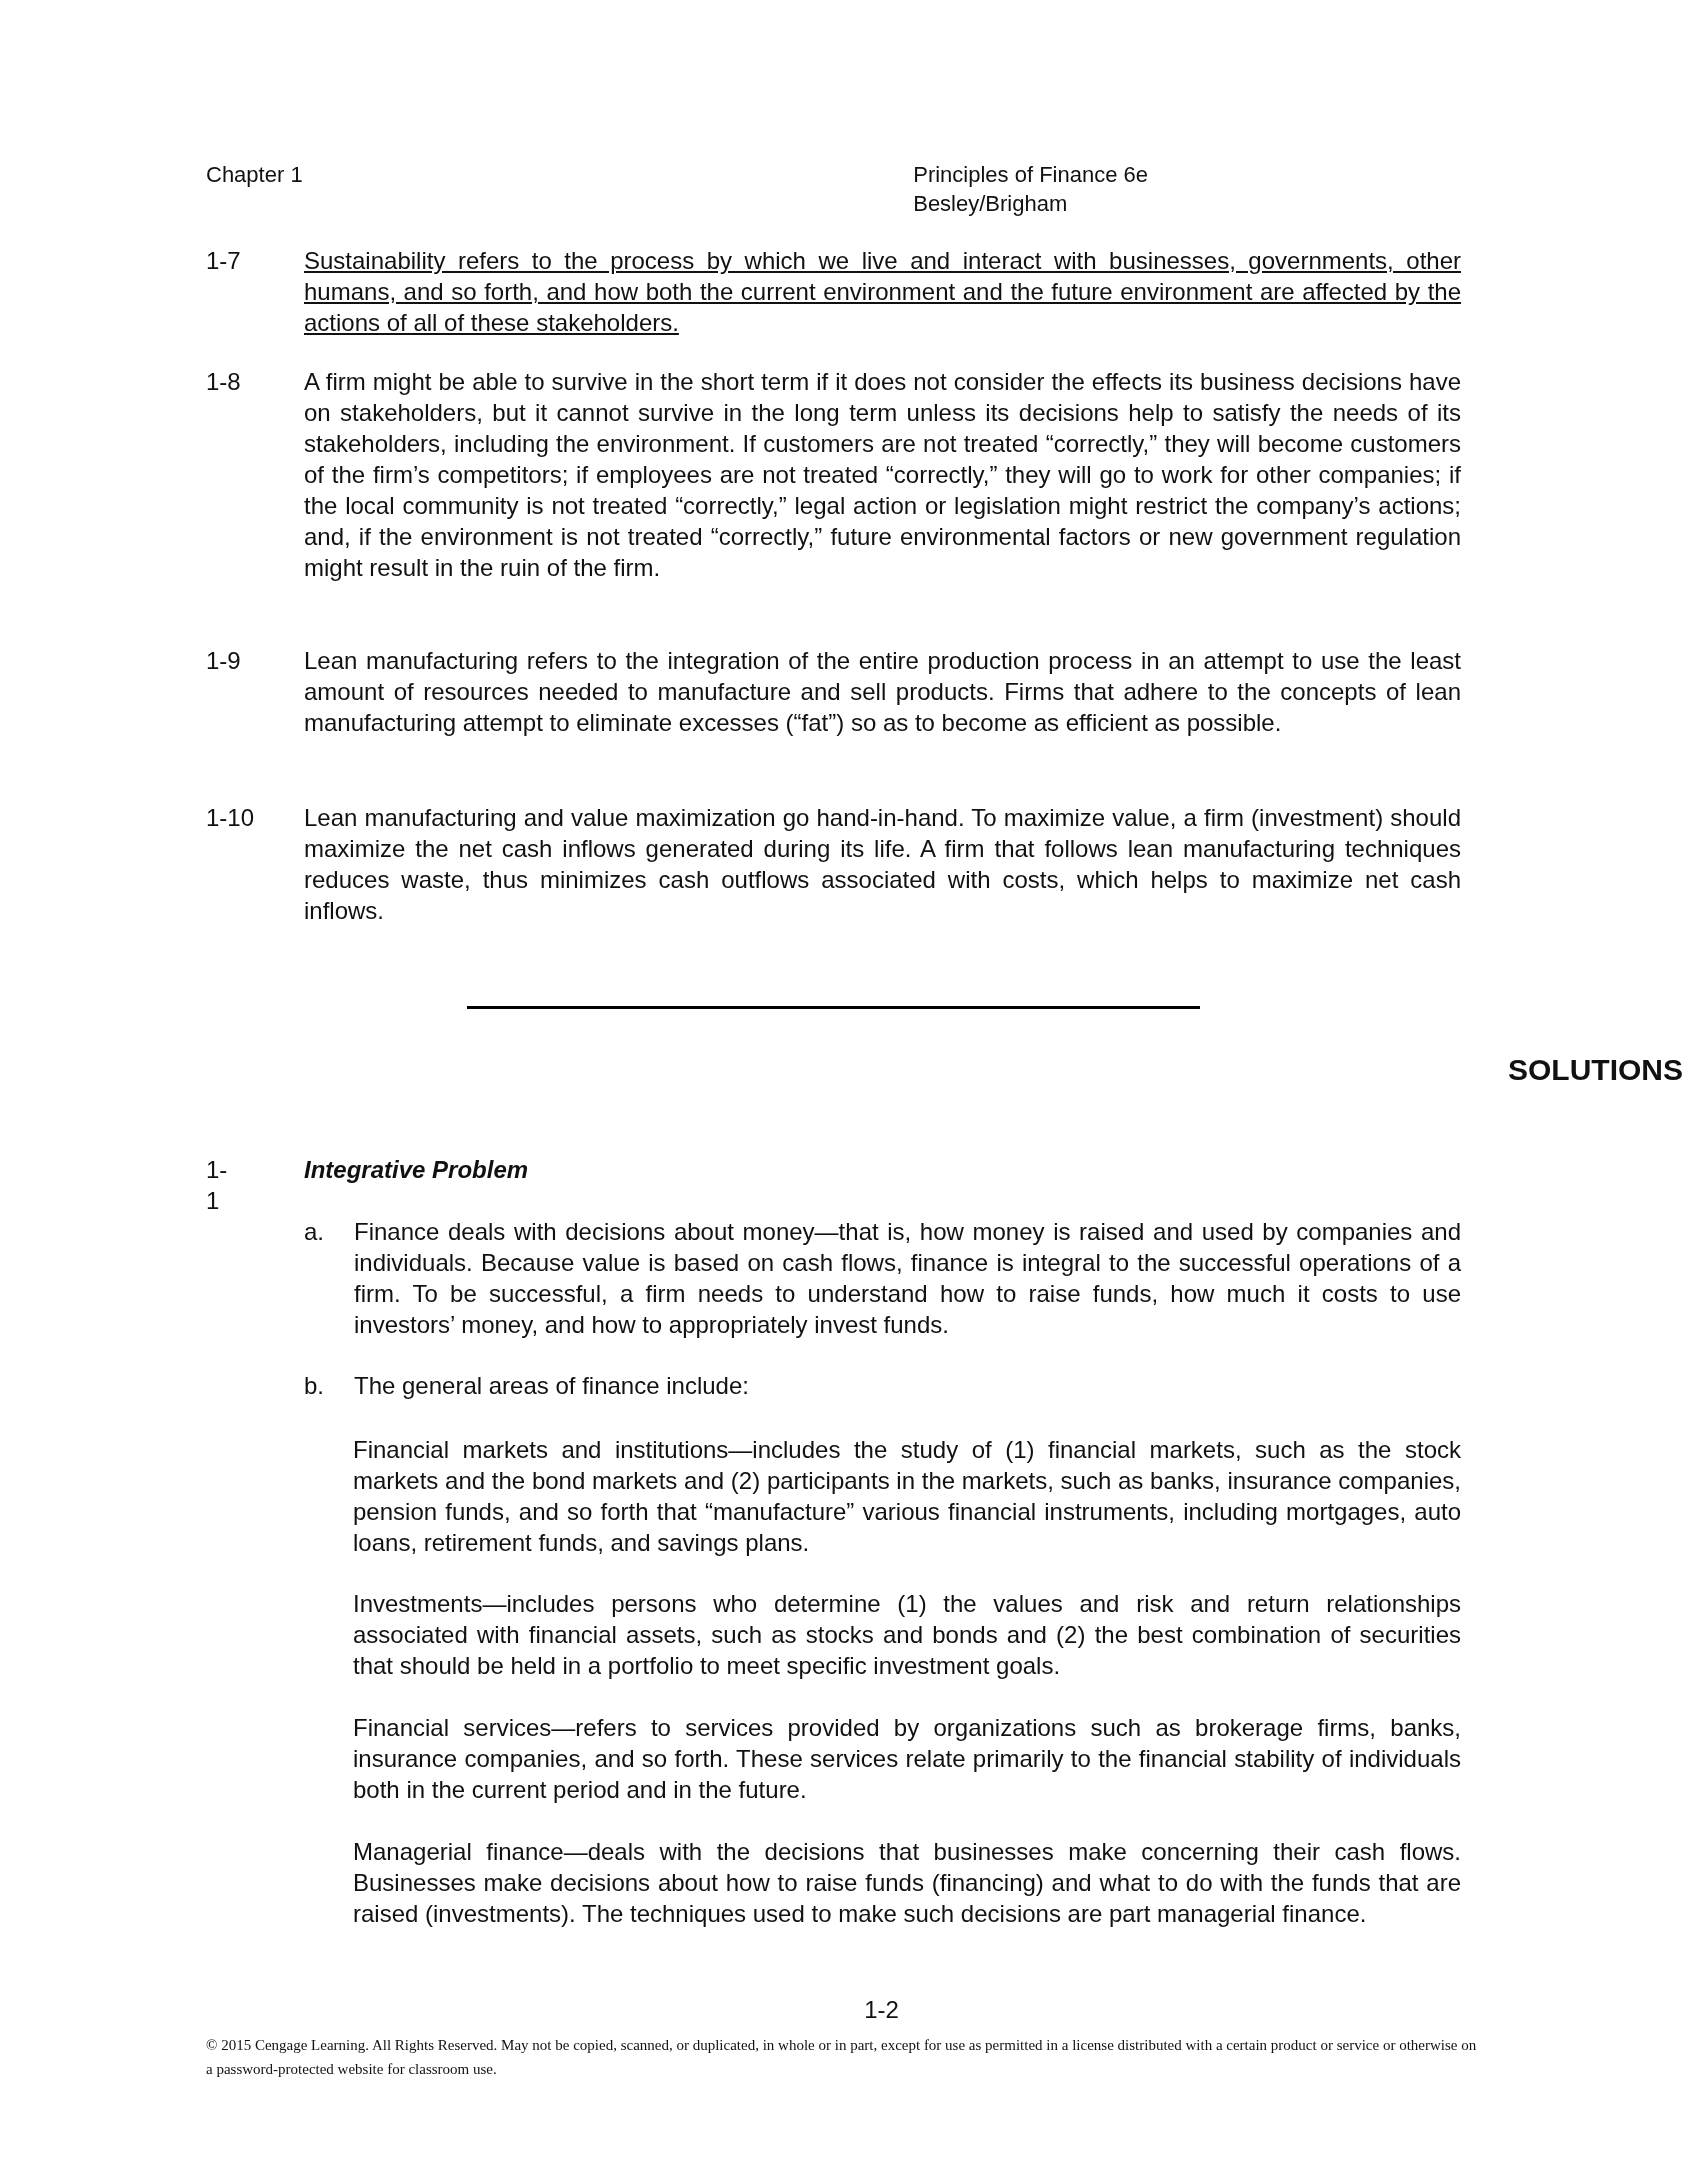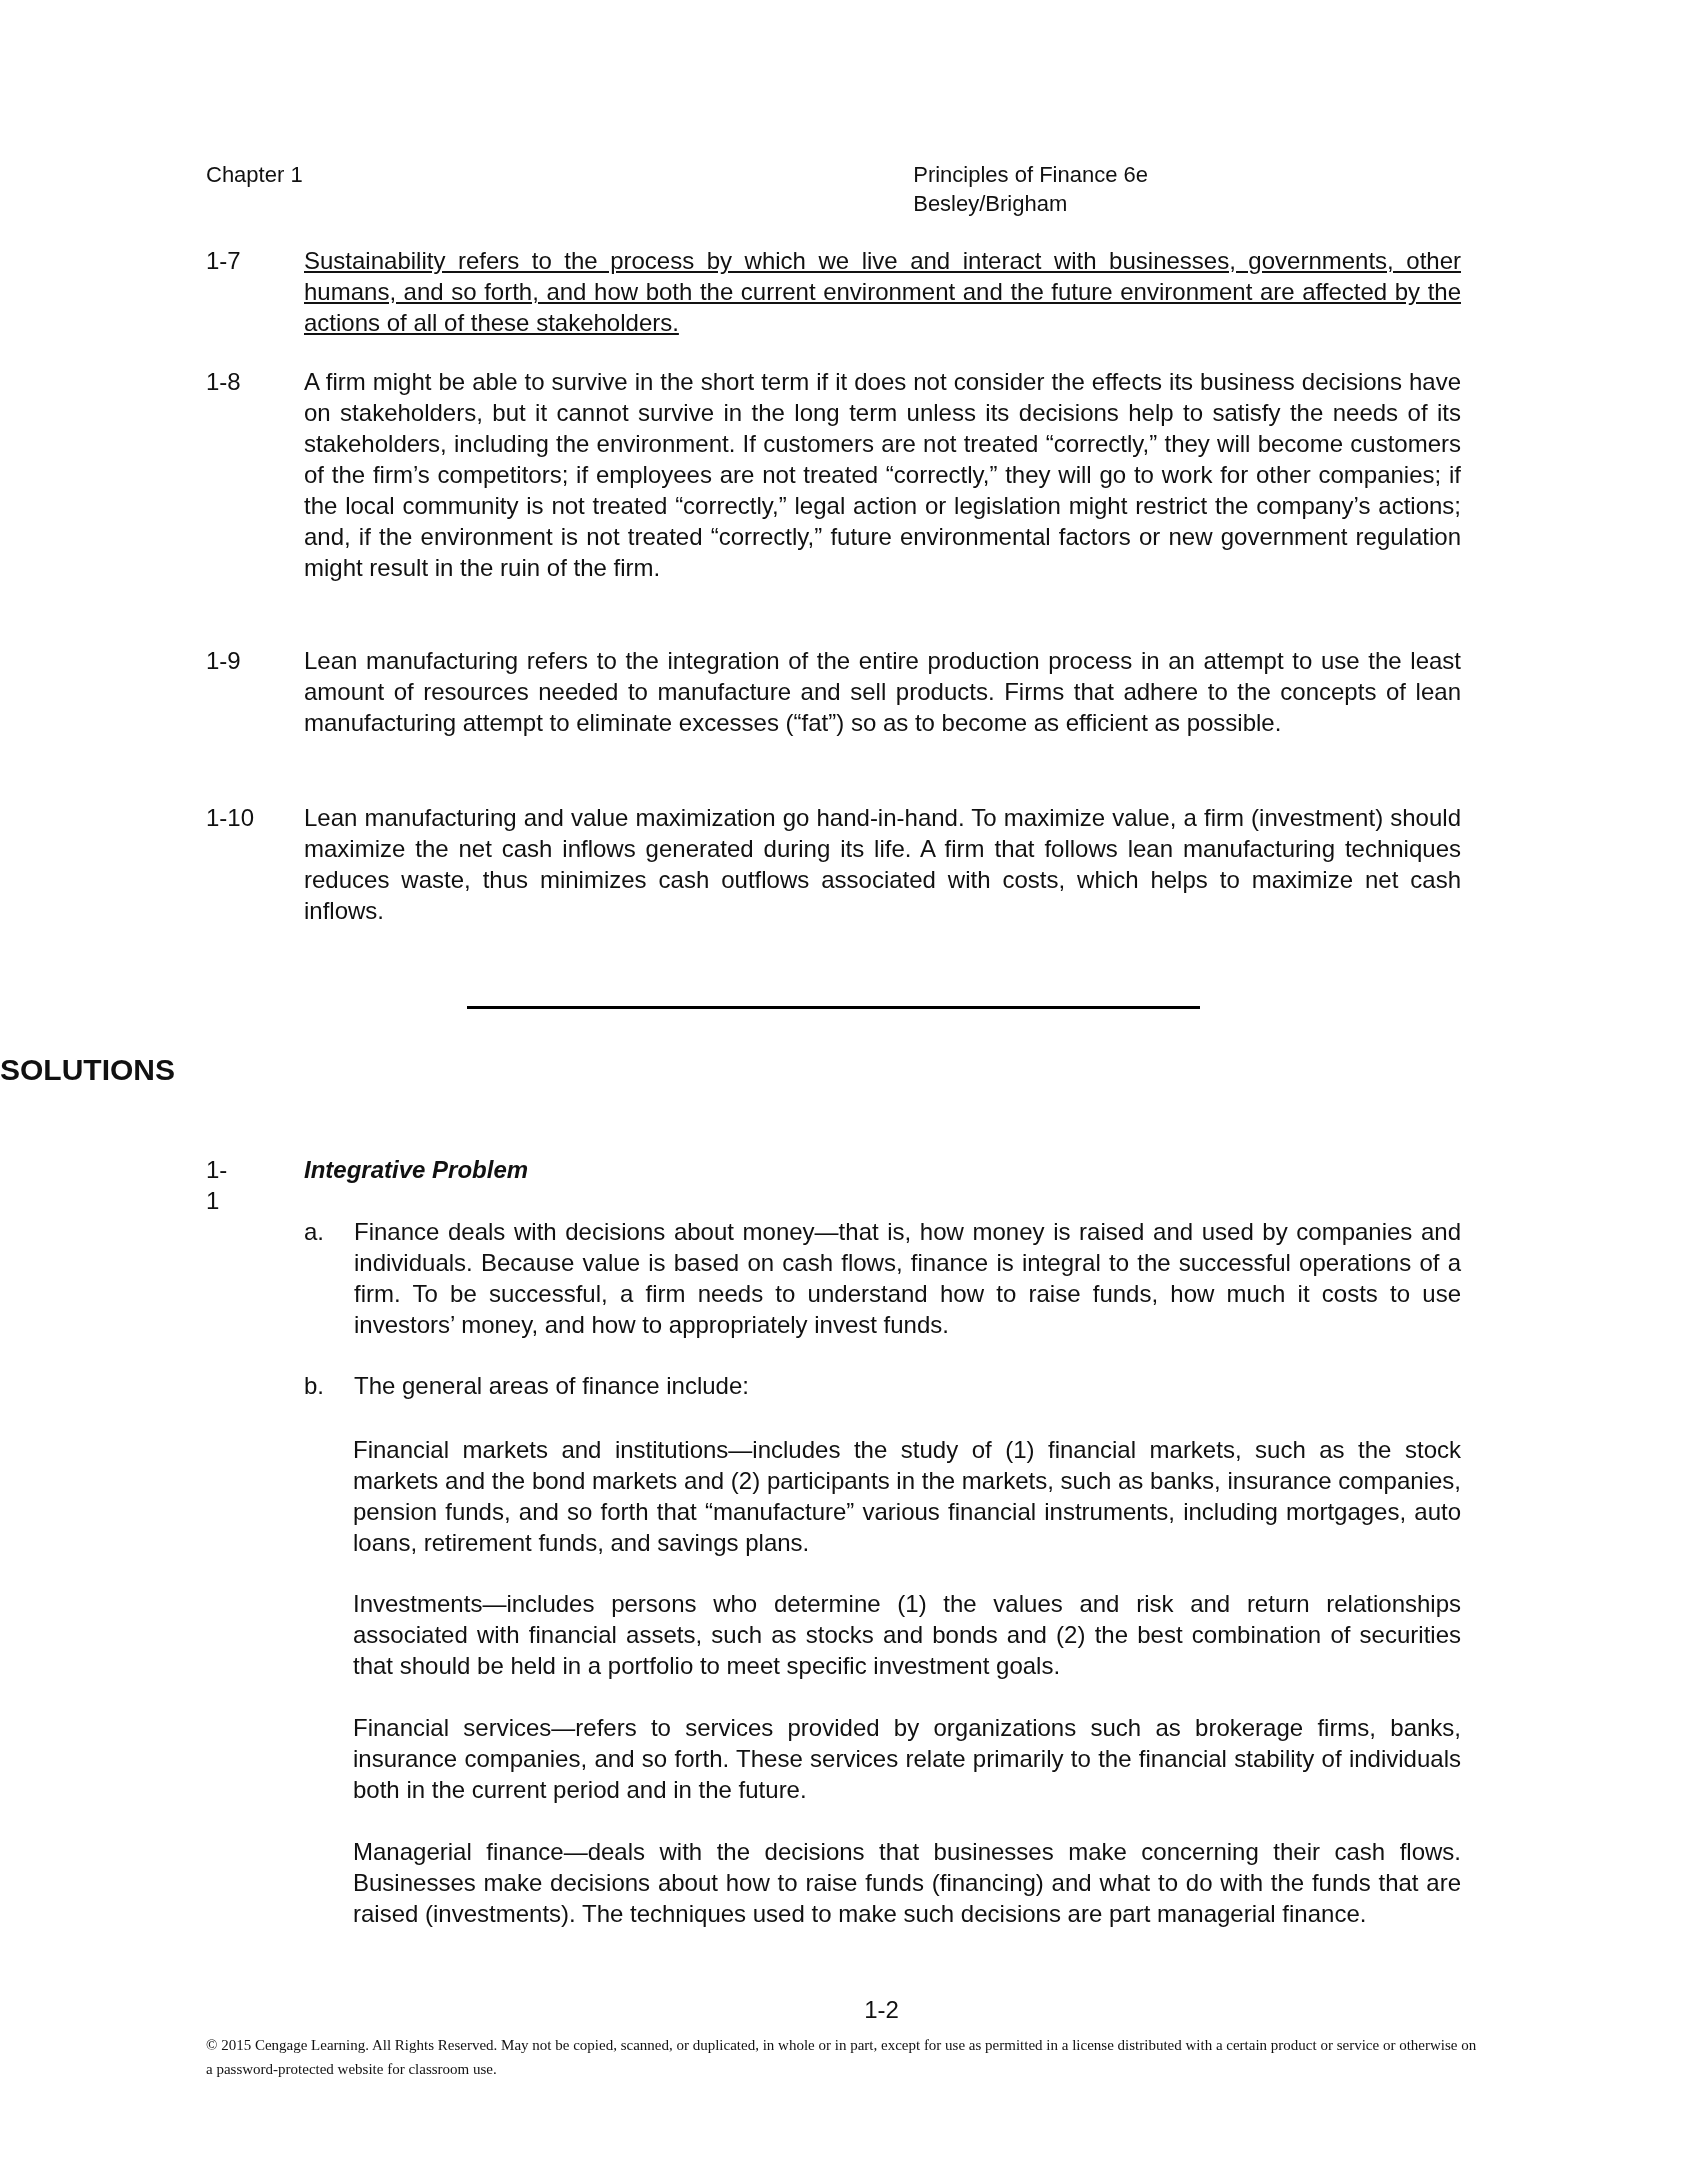--- a/index.html
+++ b/index.html
@@ -5,21 +5,21 @@
   html, body { margin: 0; padding: 0; background: #ffffff; }
   body { width: 1683px; height: 2178px; position: relative; overflow: hidden; color: #111; font-family: "Liberation Sans", sans-serif; }
   .page { position: absolute; left: 0; top: 0; width: 1371px; height: 2178px; }
   .hdr { position: absolute; font-size: 22px; line-height: 29px; }
   .hdr-left { left: 206px; top: 160px; }
   .hdr-right { right: 223px; top: 160px; text-align: left; }
   .q { position: absolute; left: 206px; width: 1255px; font-size: 24px; line-height: 31px; }
   .q .num { position: absolute; left: 0; top: 0; }
   .q .txt { margin-left: 98px; text-align: justify; }
   .rule { position: absolute; left: 467px; top: 1006px; width: 733px; height: 3px; background: #000; }
-  .sol-title { position: absolute; left: 0; width: 1683px; top: 1053px; text-align: left; font-weight: bold; font-size: 30px; }
+  .sol-title { position: absolute; left: 0; width: 1683px; top: 1053px; text-align: right; font-weight: bold; font-size: 30px; }
   .ip { position: absolute; left: 206px; top: 1154px; font-size: 24px; line-height: 31px; }
   .ip .num { position: absolute; left: 0; }
   .ip .title { position: absolute; left: 98px; font-weight: bold; font-style: italic; white-space: nowrap; }
   .sub { position: absolute; left: 304px; width: 1157px; font-size: 24px; line-height: 31px; }
   .sub .letter { position: absolute; left: 0; top: 0; }
   .sub .txt { margin-left: 50px; text-align: justify; }
   .area { position: absolute; left: 353px; width: 1108px; font-size: 24px; line-height: 31px; text-align: justify; }
   .area .term { }
   .pnum { position: absolute; left: 0; width: 1683px; top: 1996px; text-align: center; font-size: 24px; padding-left: 40px; }
   .copyright { position: absolute; left: 206px; top: 2033px; width: 1277px; font-family: "Liberation Serif", serif; font-size: 15px; line-height: 24px; }

